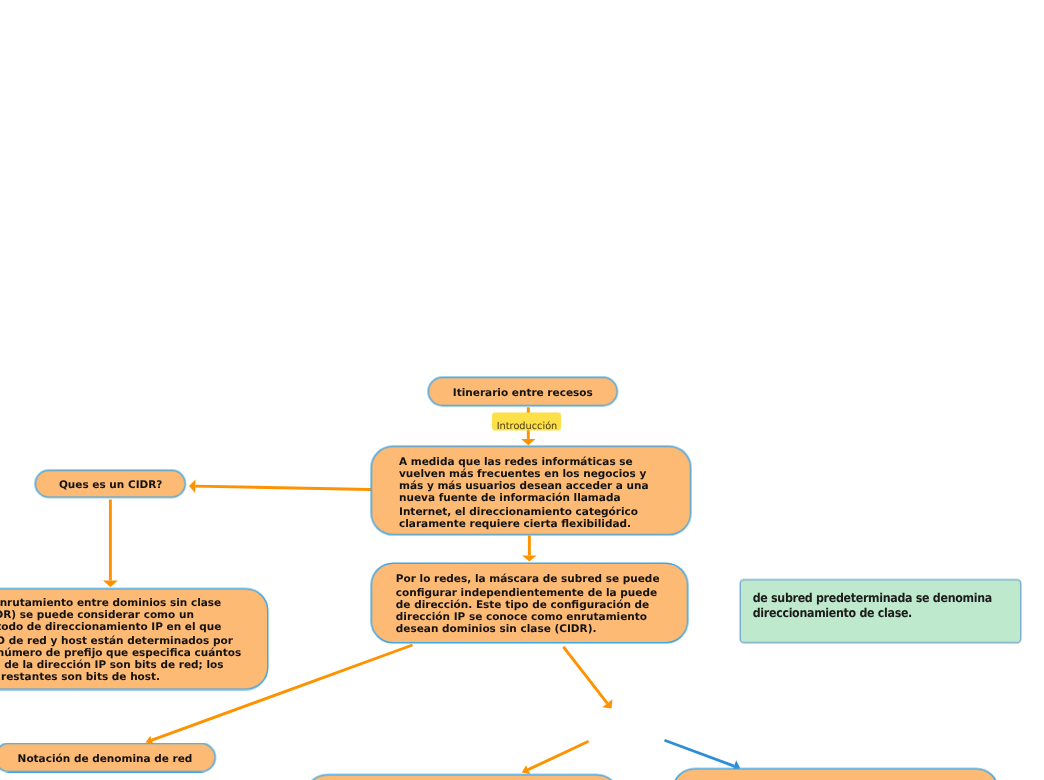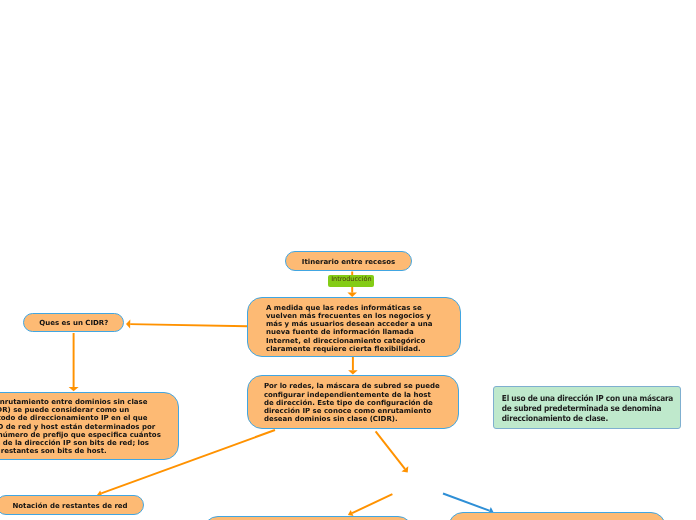--- a/index.html
+++ b/index.html
@@ -16,22 +16,22 @@
   .pill{border-radius:999px;}
   .pill .txt{position:relative;top:0.9px;}
   .para{border-radius:15px;justify-content:flex-start;align-items:flex-start;}
   .node .txt{font-weight:bold;color:#121212;font-size:7px;line-height:8.2px;
              letter-spacing:0;white-space:nowrap;}
   .para .txt{display:block;}
   .para .txt .ln{display:block;height:8.2px;}
   
   [data-name="node-cidr-definition-label"] .ln:last-child{padding-left:15.3px;}
 
-  .chip{position:absolute;background:#84cc16;border-radius:2px;
-        display:flex;align-items:flex-start;justify-content:center;}
+  .chip{position:absolute;background:#fde047;border-radius:2px;
+        display:flex;align-items:flex-end;justify-content:center;}
   .chip .txt{font-size:6.5px;color:#4a3a12;font-weight:normal;white-space:nowrap;position:relative;top:0.4px;}
 
   .note{position:absolute;box-sizing:border-box;background:#bfe9cc;
         border:1px solid #7fafd0;border-radius:3px;}
   .note .txt{font-family:"DejaVu Sans",sans-serif;font-stretch:condensed;
         font-weight:bold;font-size:8.2px;letter-spacing:-0.2px;line-height:10.05px;
         color:#1c1c1c;display:block;padding:6.1px 0 0 8.3px;}
   .note .txt .ln{display:block;height:10.05px;white-space:nowrap;}
 </style>
 </head>
@@ -96,36 +96,35 @@
         <span class="ln" data-name="text-line">el ID de red y host están determinados por</span>
         <span class="ln" data-name="text-line">un número de prefijo que especifica cuántos</span>
         <span class="ln" data-name="text-line">bits de la dirección IP son bits de red; los</span>
         <span class="ln" data-name="text-line">restantes son bits de host.</span>
       </span>
   </div>
 
   <div class="node para" style="left:247.4px;top:374.8px;width:211.4px;height:54px;padding:6.6px 0 0 15.5px;" data-name="node-mask-text">
     <span class="txt" data-name="node-mask-text-label">
         <span class="ln" data-name="text-line">Por lo redes, la máscara de subred se puede</span>
-        <span class="ln" data-name="text-line">configurar independientemente de la host</span>
+        <span class="ln" data-name="text-line">configurar independientemente de la puede</span>
         <span class="ln" data-name="text-line">de dirección. Este tipo de configuración de</span>
         <span class="ln" data-name="text-line">dirección IP se conoce como enrutamiento</span>
         <span class="ln" data-name="text-line">desean dominios sin clase (CIDR).</span>
       </span>
   </div>
 
   <div class="note" style="left:492.5px;top:385.5px;width:188px;height:43px;" data-name="note-green">
     <span class="txt" data-name="note-green-label">
-        <span class="ln" data-name="text-line">El uso de una dirección IP con una máscara</span>
         <span class="ln" data-name="text-line">de subred predeterminada se denomina</span>
         <span class="ln" data-name="text-line">direccionamiento de clase.</span>
       </span>
   </div>
 
 
   <div class="node pill" style="left:-4.3px;top:495.4px;width:148.6px;height:19.3px;" data-name="node-segment-notation">
-    <span class="txt" data-name="node-segment-notation-label">Notación de restantes de red</span>
+    <span class="txt" data-name="node-segment-notation-label">Notación de denomina de red</span>
   </div>
 
   <div class="node para" style="left:203px;top:515.6px;width:209.8px;height:40px;" data-name="node-bottom-left-partial"></div>
   <div class="node para" style="left:448.3px;top:511.9px;width:217.8px;height:40px;" data-name="node-bottom-right-partial"></div>
 
 </div>
 
 </body></html>

